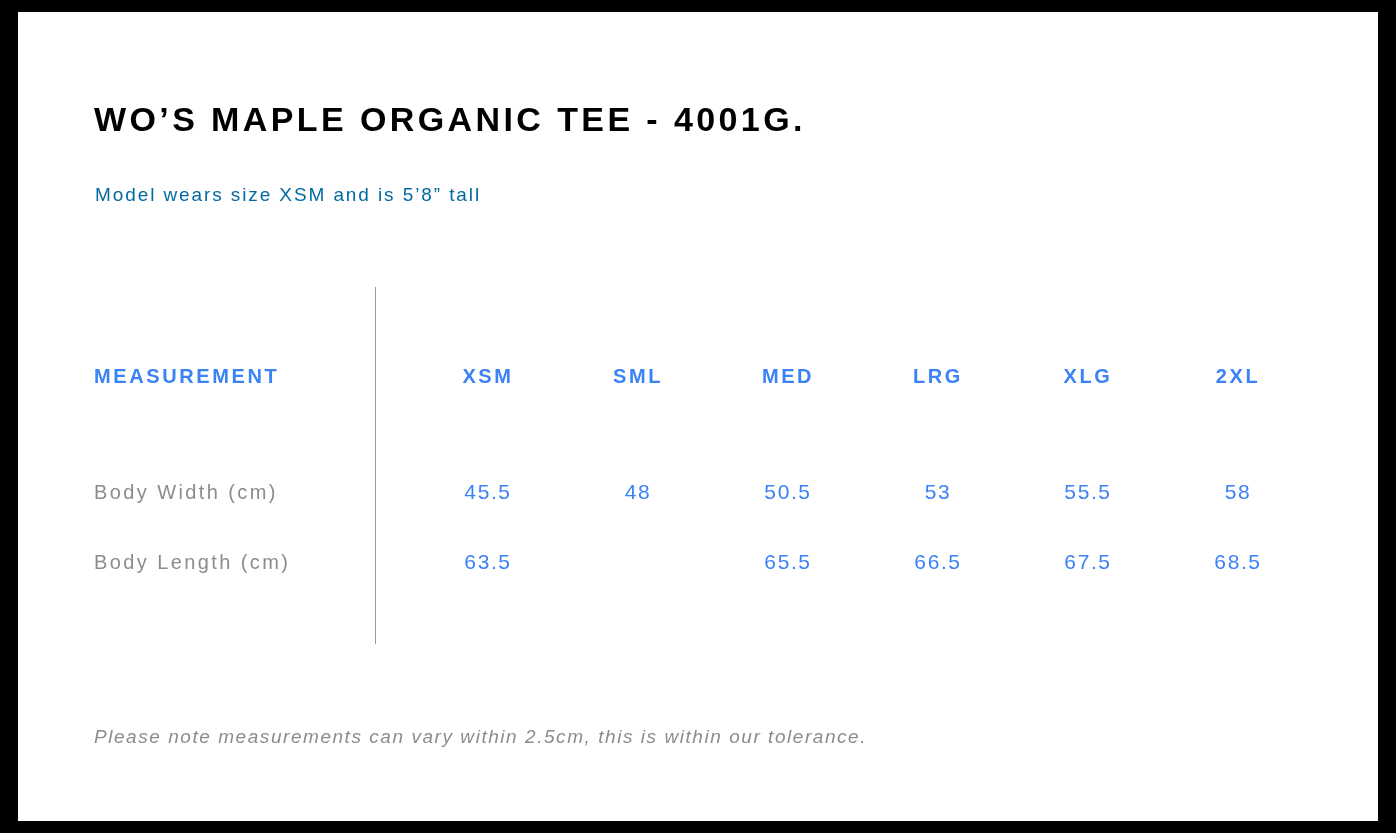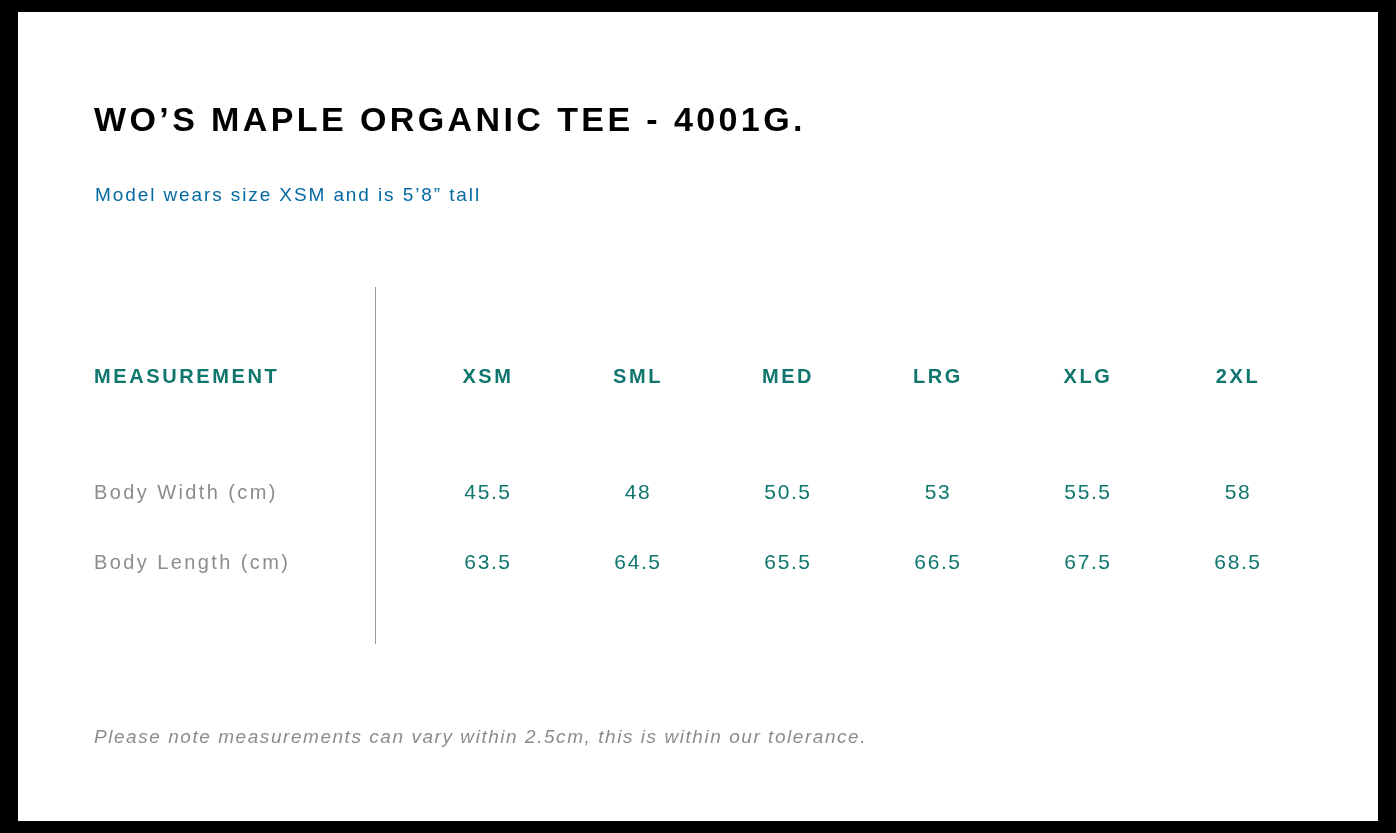--- a/index.html
+++ b/index.html
@@ -62,21 +62,21 @@
     height: 40px;
   }
   .row-head { top: 344px; }
   .row-0 { top: 460px; }
   .row-1 { top: 530px; }
 
   .cell {
     position: absolute;
     font-size: 20px;
     letter-spacing: 2px;
-    color: #0f766e;
+    color: #3b82f6;
     line-height: 40px;
     text-align: center;
   }
   .label-cell {
     left: 76px;
     width: 280px;
     text-align: left;
     white-space: nowrap;
   }
   .head-label {
@@ -142,21 +142,20 @@
       <div class="cell val c1">48</div>
       <div class="cell val c2">50.5</div>
       <div class="cell val c3">53</div>
       <div class="cell val c4">55.5</div>
       <div class="cell val c5">58</div>
     </div>
 
     <div class="row row-1">
       <div class="cell label-cell data-label">Body Length (cm)</div>
       <div class="cell val c0">63.5</div>
-      <div class="cell val c1">64.5</div>
       <div class="cell val c2">65.5</div>
       <div class="cell val c3">66.5</div>
       <div class="cell val c4">67.5</div>
       <div class="cell val c5">68.5</div>
     </div>
 
   </div>
 
   <div class="footnote">Please note measurements can vary within 2.5cm, this is within our tolerance.</div>
 

